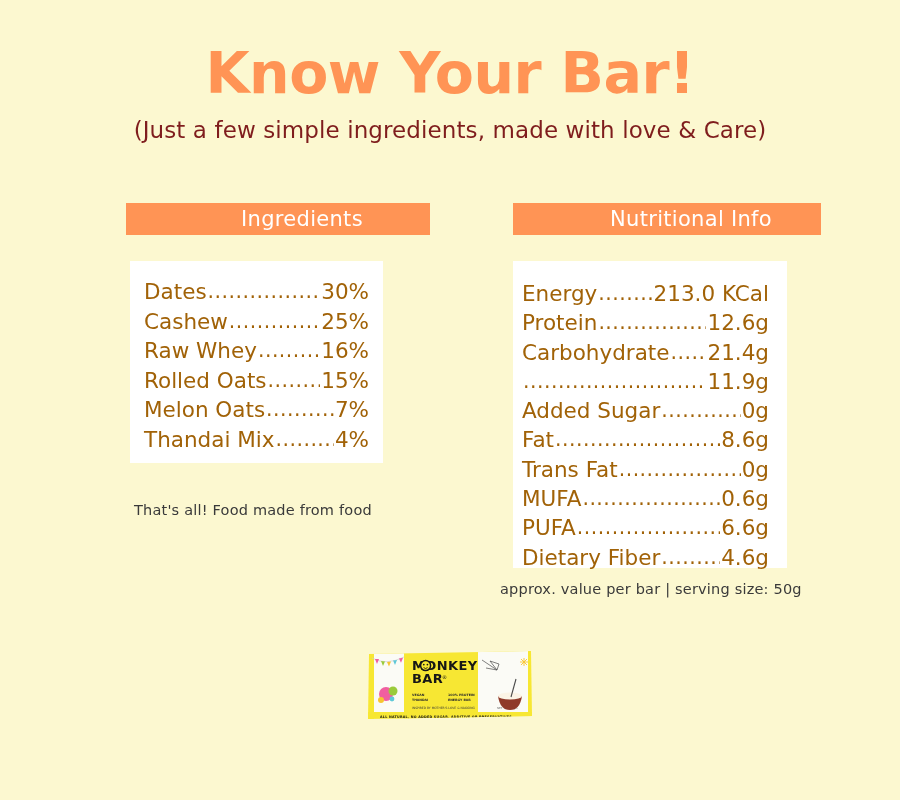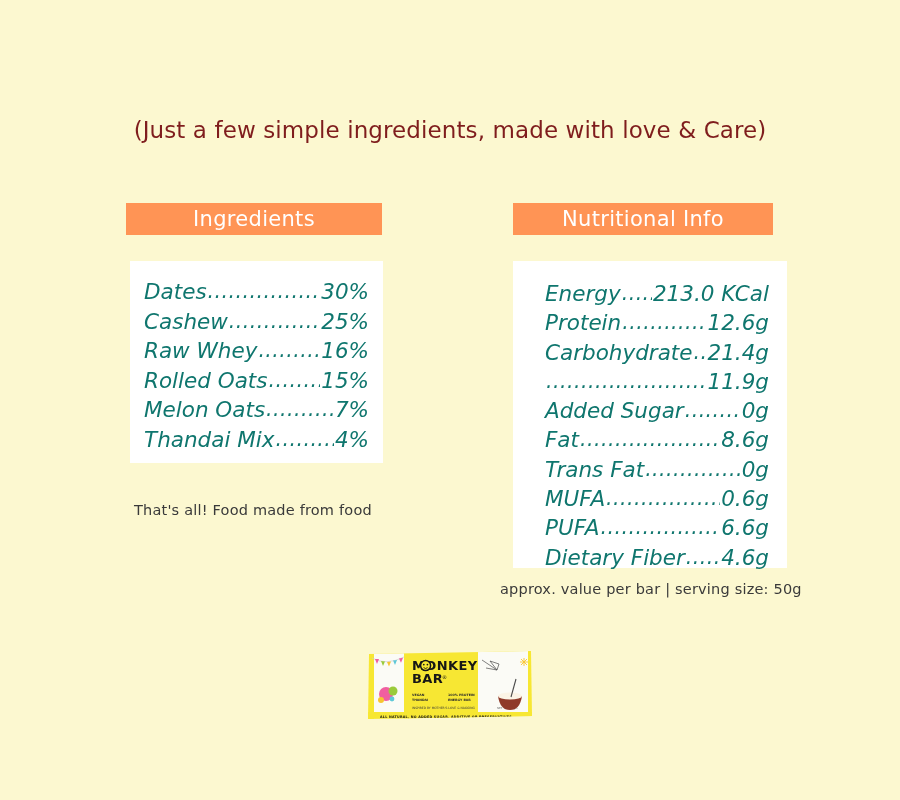--- a/index.html
+++ b/index.html
@@ -50,40 +50,40 @@
   .panel-pill {
     position: absolute;
     background: #ff9455;
     color: #ffffff;
     font-family: "DejaVu Sans", sans-serif;
     font-size: 21px;
     text-align: center;
     line-height: 32px;
     height: 32px;
     letter-spacing: 0.3px;
+    padding-left: 48px;
   }
 
   .card {
     position: absolute;
     background: #ffffff;
     box-sizing: border-box;
   }
 
   .rows {
     list-style: none;
     margin: 0;
     padding: 0;
   }
   .row {
     display: flex;
     align-items: center;
-    color: #0f766e;
+    color: #a16207;
     font-family: "DejaVu Sans", sans-serif;
     white-space: nowrap;
-    font-style: italic;
   }
   .row .label { flex: 0 0 auto; }
   .row .dots {
     flex: 1 1 auto;
     overflow: hidden;
     white-space: nowrap;
     letter-spacing: 0.5px;
     margin: 0 1px;
     font-size: 0.95em;
   }
@@ -102,21 +102,21 @@
     font-family: "DejaVu Sans", sans-serif;
     font-size: 14.5px;
     color: #3a3a3a;
     letter-spacing: 0.2px;
     margin-top: 28px;
   }
 
   
   #nutrition-pill { left: 513px; top: 203px; width: 260px; }
   #nutrition-card { left: 513px; top: 261px; width: 274px; height: 307px; }
-  #nutrition-card .rows { padding: 18px 18px 0 32px; }
+  #nutrition-card .rows { padding: 18px 18px 0 9px; }
   #nutrition-card .row { font-size: 21.5px; line-height: 29.3px; }
 
   .note-right {
     position: absolute;
     left: 500px;
     top: 581px;
     font-family: "DejaVu Sans", sans-serif;
     font-size: 14.5px;
     color: #3a3a3a;
     letter-spacing: 0.2px;
@@ -130,20 +130,21 @@
     width: 168px;
     height: 74px;
   }
   .wrap-svg { display: block; }
 </style>
 </head>
 <body>
 
 <div class="page">
 
+  <div class="title">Know Your Bar!</div>
   <div class="subtitle">(Just a few simple ingredients, made with love &amp; Care)</div>
 
   <div class="panel-pill" id="ingredients-pill">Ingredients</div>
 
   <div class="card" id="ingredients-card">
     <ul class="rows" id="ingredients-rows">
         <li class="row">
           <span class="label">Dates</span>
           <span class="dots" aria-hidden="true">..........................................................................................</span>
           <span class="value">30%</span>

